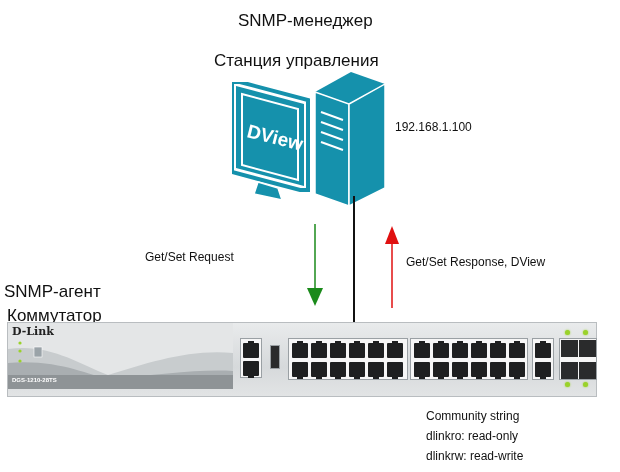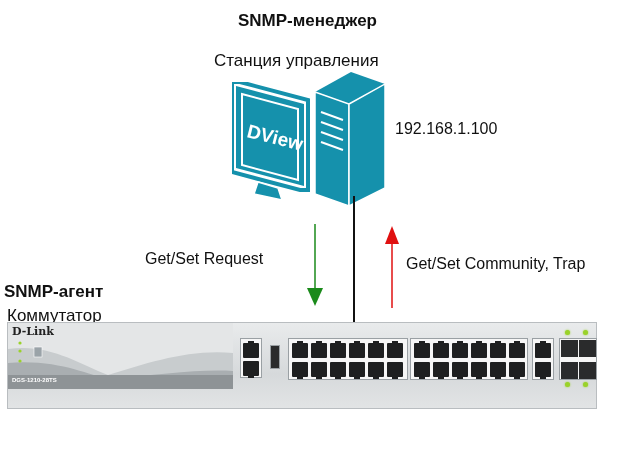--- a/index.html
+++ b/index.html
@@ -1,21 +1,21 @@
 <!DOCTYPE html>
 <html><head>
 <meta charset="utf-8">
 <style>
   html, body { margin:0; padding:0; background:#ffffff; }
   body { width:620px; height:472px; position:relative; overflow:hidden; font-family:"Liberation Sans", sans-serif; color:#111; }
   .abs { position:absolute; }
-  .title-bold { font-weight:bold; font-size:17px; }
+  .title-bold { font-weight:normal; font-size:17px; }
   .title-reg { font-size:17px;margin-top:16px; }
-  .lbl { font-size:16px; }
-  .switch-body { position:absolute; left:7px; top:322px; width:590px; height:87px; background:linear-gradient(#e9ebec,#d6d9db 60%,#e2e4e5); border:1px solid #b9bdc0; box-sizing:border-box; }
+  .lbl { font-size:12px; }
+  .switch-body { position:absolute; left:7px; top:322px; width:590px; height:75px; background:linear-gradient(#e9ebec,#d6d9db 60%,#e2e4e5); border:1px solid #b9bdc0; box-sizing:border-box; }
   .faceplate { position:absolute; left:0; top:0; width:225px; height:66px; overflow:hidden; }
   .brand { position:absolute; left:4px; top:2px; font-family:"DejaVu Serif", serif; font-weight:bold; font-size:11px; color:#222; }
   .model { position:absolute; left:4px; top:54px; font-size:6px; color:#fff; font-weight:bold; }
   .port-block { position:absolute; background:#f6f6f6; border:1px solid #9aa0a4; box-sizing:border-box; }
   .rj45 { position:absolute; width:16px; height:15px; background:#1e1f20; border-radius:1px; }
   .rj45::before { content:""; position:absolute; left:5px; top:-2px; width:6px; height:3px; background:#1e1f20; }
   .rj45.bottom::before { top:auto; bottom:-2px; }
   .sfp { position:absolute; width:17px; height:17px; background:#2a2b2c; }
   .led { position:absolute; width:5px; height:5px; border-radius:50%; background:#9ad22a; box-shadow:0 0 2px #9ad22a; }
 </style>
@@ -50,21 +50,21 @@
 <svg class="abs" style="left:305px;top:222px;" width="20" height="86" viewBox="0 0 20 86">
   <line x1="10" y1="2" x2="10" y2="68" stroke="#1a8a1a" stroke-width="1.5"></line>
   <polygon points="2,66 18,66 10,84" fill="#1a8a1a"></polygon>
 </svg>
 <div class="abs lbl" style="left:145px;top:250px;">Get/Set Request</div>
 
 <svg class="abs" style="left:382px;top:224px;" width="20" height="86" viewBox="0 0 20 86">
   <polygon points="3,20 17,20 10,2" fill="#e01010"></polygon>
   <line x1="10" y1="18" x2="10" y2="84" stroke="#e01010" stroke-width="1.5"></line>
 </svg>
-<div class="abs lbl" style="left:406px;top:255px;">Get/Set Community, Trap</div>
+<div class="abs lbl" style="left:406px;top:255px;">Get/Set Response, DView</div>
 
 <div class="abs title-bold" style="left:4px;top:282px;">SNMP-агент</div>
 <div class="abs title-reg" style="left:7px;top:290px;text-decoration:underline;">Коммутатор</div>
 
 <div class="switch-body">
   <div class="faceplate">
     <svg width="225" height="66" viewBox="0 0 225 66" style="position:absolute;left:0;top:0;">
       <rect x="0" y="0" width="225" height="66" fill="#e4e6e7"></rect>
       <path d="M0,26 C40,20 70,40 100,52 C140,40 180,26 225,30 L225,66 L0,66 Z" fill="#c8ccce"></path>
       <path d="M0,40 C50,36 80,52 100,56 C150,52 190,46 225,48 L225,66 L0,66 Z" fill="#a9aeb1"></path>
@@ -126,13 +126,16 @@
     <div class="sfp" style="left:1px;top:23px;"></div>
     <div class="sfp" style="left:19px;top:23px;"></div>
   </div>
   <div class="led" style="left:557px;top:7px;"></div>
   <div class="led" style="left:575px;top:7px;"></div>
   <div class="led" style="left:557px;top:59px;"></div>
   <div class="led" style="left:575px;top:59px;"></div>
 </div>
 
 <div class="abs lbl" style="left:426px;top:406px;line-height:20px;">
+  <div>Community string</div>
+  <div>dlinkro: read-only</div>
+  <div>dlinkrw: read-write</div>
 </div>
 
 </body></html>

